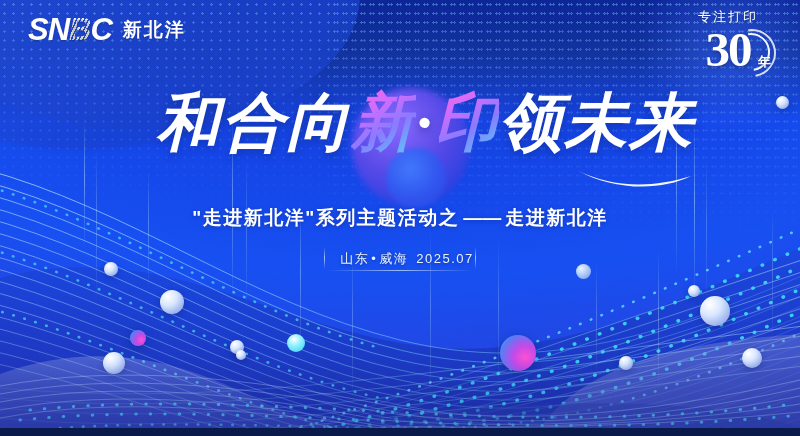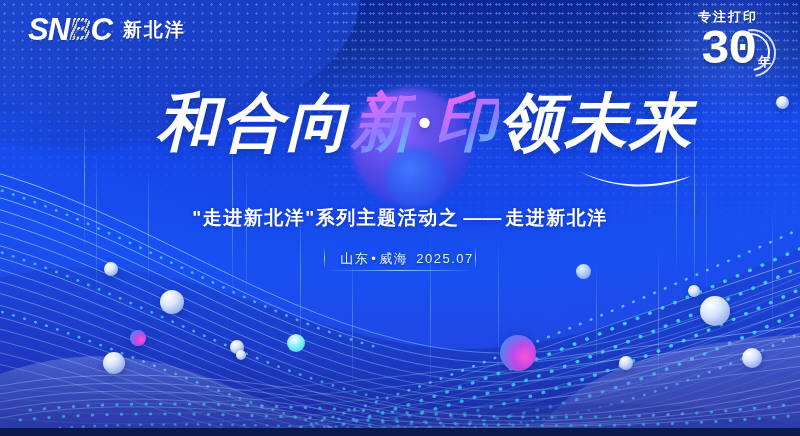--- a/index.html
+++ b/index.html
@@ -97,28 +97,28 @@
     color:#ffffff;font-size:19px;font-weight:bold;letter-spacing:2px;
     text-shadow:0 1px 2px rgba(0,0,0,.22);
     text-align:right;
   }
 
   
   .badge30{
     position:absolute;right:20px;top:10px;width:104px;height:74px;color:#fff;text-align:center;
   }
   .badge30 .b-top{
-    font-size:13px;font-weight:bold;letter-spacing:2px;line-height:1;
+    font-size:13px;font-weight:normal;letter-spacing:2px;line-height:1;
     text-shadow:0 1px 2px rgba(0,0,0,.3);
   }
   .badge30 .b-num{
     position:relative;margin-top:2px;height:50px;
   }
   .badge30 .b-num .n30{
-    font-family:Liberation Mono, monospace;
+    font-family:Liberation Serif, serif;
     font-weight:bold;font-size:49px;line-height:50px;letter-spacing:-2px;
     text-shadow:0 2px 4px rgba(0,0,0,.3);
   }
   .badge30 .b-year{
     position:absolute;right:9px;bottom:4px;font-size:13px;font-weight:bold;
     text-shadow:0 1px 2px rgba(0,0,0,.35);
   }
   .badge30 .arc{
     position:absolute;border:2px solid rgba(255,255,255,.95);
     border-radius:50%;border-left-color:transparent;border-bottom-color:transparent;

